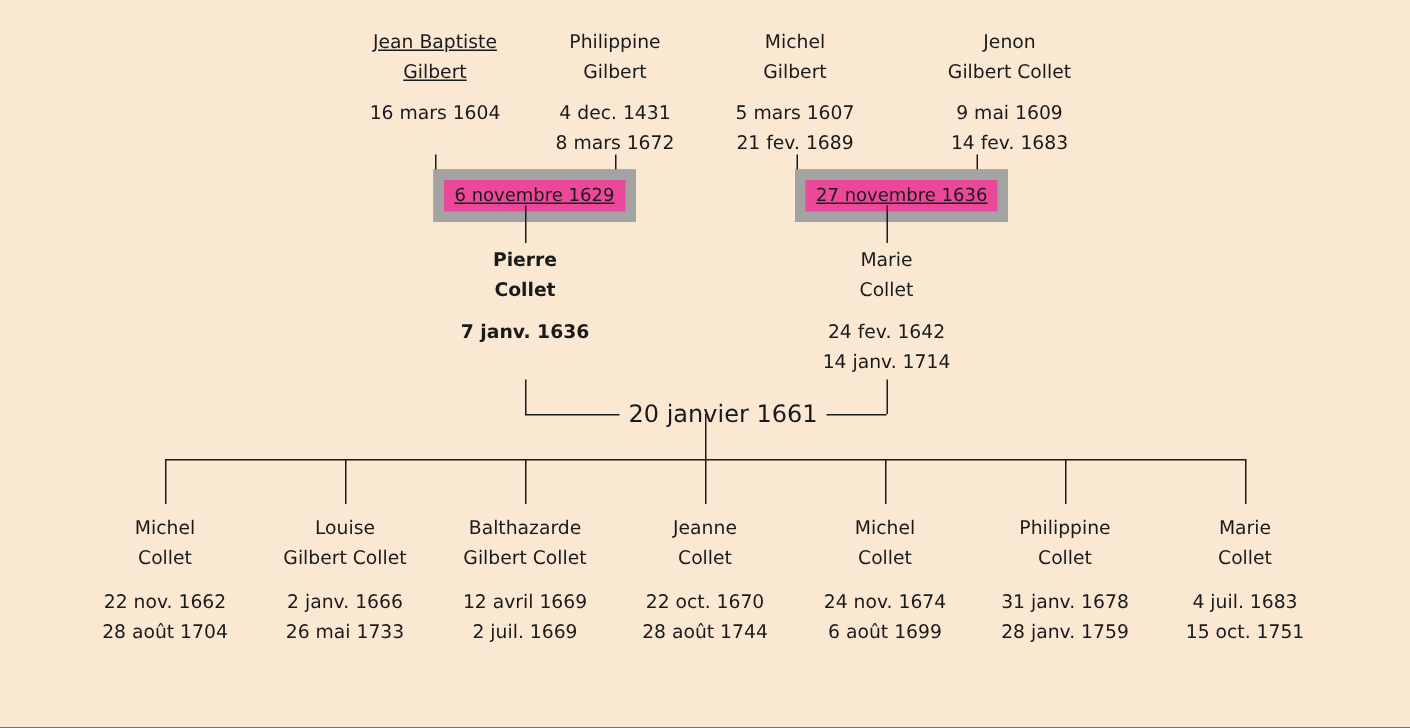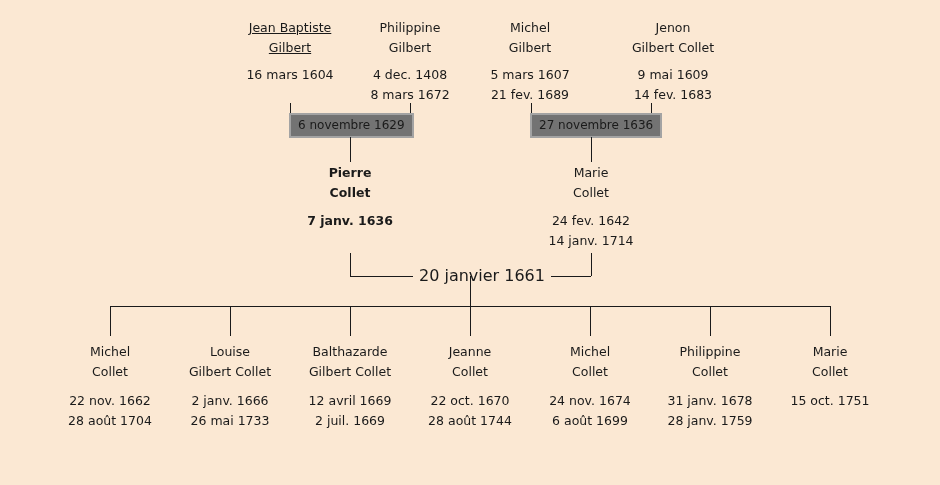--- a/index.html
+++ b/index.html
@@ -31,27 +31,28 @@
     text-align: center;
     font-size: 12.5px;
     line-height: 20px;
     white-space: nowrap;
   }
   .dates span {
     display: block;
   }
   .marriage {
     position: absolute;
-    border: 2px solid #a3a3a3;
-    background: #737373;
+    border: 7px solid #a3a3a3;
+    background: #ec4899;
     font-size: 12px;
     line-height: 18px;
     padding: 1px 7px 2px 7px;
     white-space: nowrap;
     text-align: center;
+    text-decoration: underline;
   }
   .marriage-nobox {
     position: absolute;
     background: #fbe8d3;
     font-size: 16px;
     line-height: 18px;
     padding: 0 6px;
     white-space: nowrap;
     text-align: center;
   }
@@ -89,21 +90,21 @@
   <div class="node" style="left:583px; top:18px; width:180px;">
     <span class="nm">Jenon</span>
     <span class="nm">Gilbert Collet</span>
   </div>
 
   <div class="dates" style="left:215px; top:65px; width:150px;">
     <span>16 mars 1604</span>
     <span></span>
   </div>
   <div class="dates" style="left:340px; top:65px; width:140px;">
-    <span>4 dec. 1408</span>
+    <span>4 dec. 1431</span>
     <span>8 mars 1672</span>
   </div>
   <div class="dates" style="left:460px; top:65px; width:140px;">
     <span>5 mars 1607</span>
     <span>21 fev. 1689</span>
   </div>
   <div class="dates" style="left:583px; top:65px; width:180px;">
     <span>9 mai 1609</span>
     <span>14 fev. 1683</span>
   </div>
@@ -204,16 +205,17 @@
   </div>
   <div class="dates" style="left:520px; top:391px; width:140px;">
     <span>24 nov. 1674</span>
     <span>6 août 1699</span>
   </div>
   <div class="dates" style="left:640px; top:391px; width:140px;">
     <span>31 janv. 1678</span>
     <span>28 janv. 1759</span>
   </div>
   <div class="dates" style="left:760px; top:391px; width:140px;">
+    <span>4 juil. 1683</span>
     <span>15 oct. 1751</span>
   </div>
 
 </div>
 
 </body></html>

